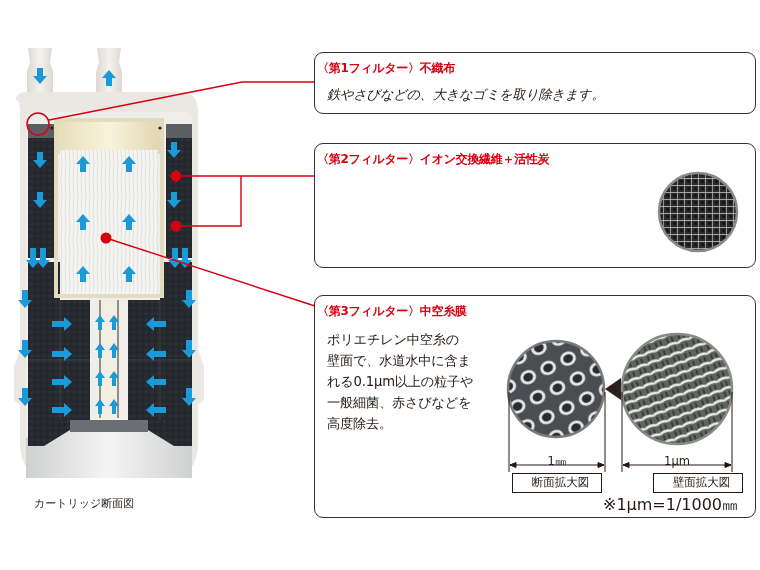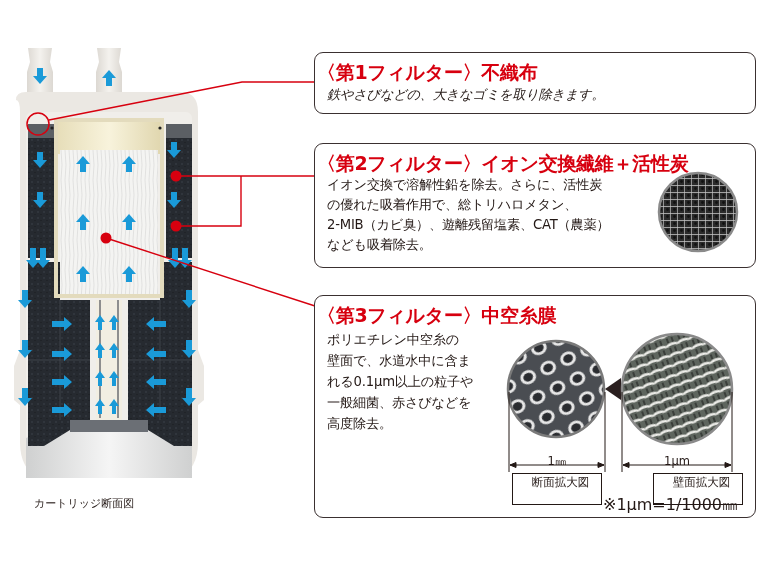--- a/index.html
+++ b/index.html
@@ -1,22 +1,22 @@
 <!DOCTYPE html>
 <html><head>
 <meta charset="utf-8">
 <style>
   html, body { margin: 0; padding: 0; background: #ffffff; }
   body { width: 760px; height: 570px; position: relative; overflow: hidden;
          font-family: "DejaVu Sans", "Liberation Sans", sans-serif; color: #231815; }
   .box { position: absolute; border: 1.4px solid #3a3030; border-radius: 9px; background: #fff; box-sizing: border-box; }
-  .title { position: absolute; color: #d7000f; font-size: 19px; font-weight: bold; white-space: nowrap; letter-spacing: -0.3px; }
+  .title { position: absolute; color: #d7000f; font-size: 12px; font-weight: bold; white-space: nowrap; letter-spacing: -0.3px; }
   .body-text { position: absolute; font-size: 13.2px; line-height: 20px; white-space: pre-line; letter-spacing: -0.2px; }
   .caption { position: absolute; font-size: 11px; white-space: nowrap; }
-  .label-box { position: absolute; border: 1px solid #231815; font-size: 11.5px; text-align: center; box-sizing: border-box; height: 32px; line-height: 16px; padding-left: 7px; }
+  .label-box { position: absolute; border: 1px solid #231815; font-size: 11.5px; text-align: center; box-sizing: border-box; height: 20px; line-height: 16px; padding-left: 7px; }
   .dim { position: absolute; font-size: 11.5px; text-align: center; }
   .note { position: absolute; font-size: 16px; white-space: nowrap; }
   svg { position: absolute; left: 0; top: 0; }
 </style>
 </head>
 <body>
 
 <svg width="760" height="570" viewBox="0 0 760 570">
   <defs>
     <linearGradient id="housingG" x1="0" x2="1">
@@ -134,24 +134,20 @@
 
 <div class="caption" style="left:34px; top:496px;">カートリッジ断面図</div>
 
 <div class="box" style="left:314px; top:52px; width:442px; height:62px;">
   <div class="title" style="left:2px; top:7px;">〈第1フィルター〉不織布</div>
   <div class="body-text" style="left:12px; top:32px;font-style:italic;">鉄やさびなどの、大きなゴミを取り除きます。</div>
 </div>
 
 <div class="box" style="left:314px; top:143px; width:442px; height:125px;">
   <div class="title" style="left:2px; top:7px;">〈第2フィルター〉イオン交換繊維＋活性炭</div>
-  <div class="body-text" style="left:12px; top:31px;">イオン交換で溶解性鉛を除去。さらに、活性炭
-の優れた吸着作用で、総トリハロメタン、
-2-MIB（カビ臭）、遊離残留塩素、CAT（農薬）
-なども吸着除去。</div>
   <svg width="82" height="82" style="left:342px; top:27px;">
     <defs>
       <pattern id="cellP" width="7" height="7" patternUnits="userSpaceOnUse">
         <rect width="7" height="7" fill="#2b2b2b"></rect>
         <path d="M0 0 L7 0 L7 7" stroke="#c8c8c8" stroke-width="1.3" fill="none"></path>
         <circle cx="3.5" cy="3.5" r="1.4" fill="#111"></circle>
       </pattern>
     </defs>
     <circle cx="41" cy="41" r="39" fill="url(#cellP)" stroke="#8a8a8a" stroke-width="2.5"></circle>
   </svg>

